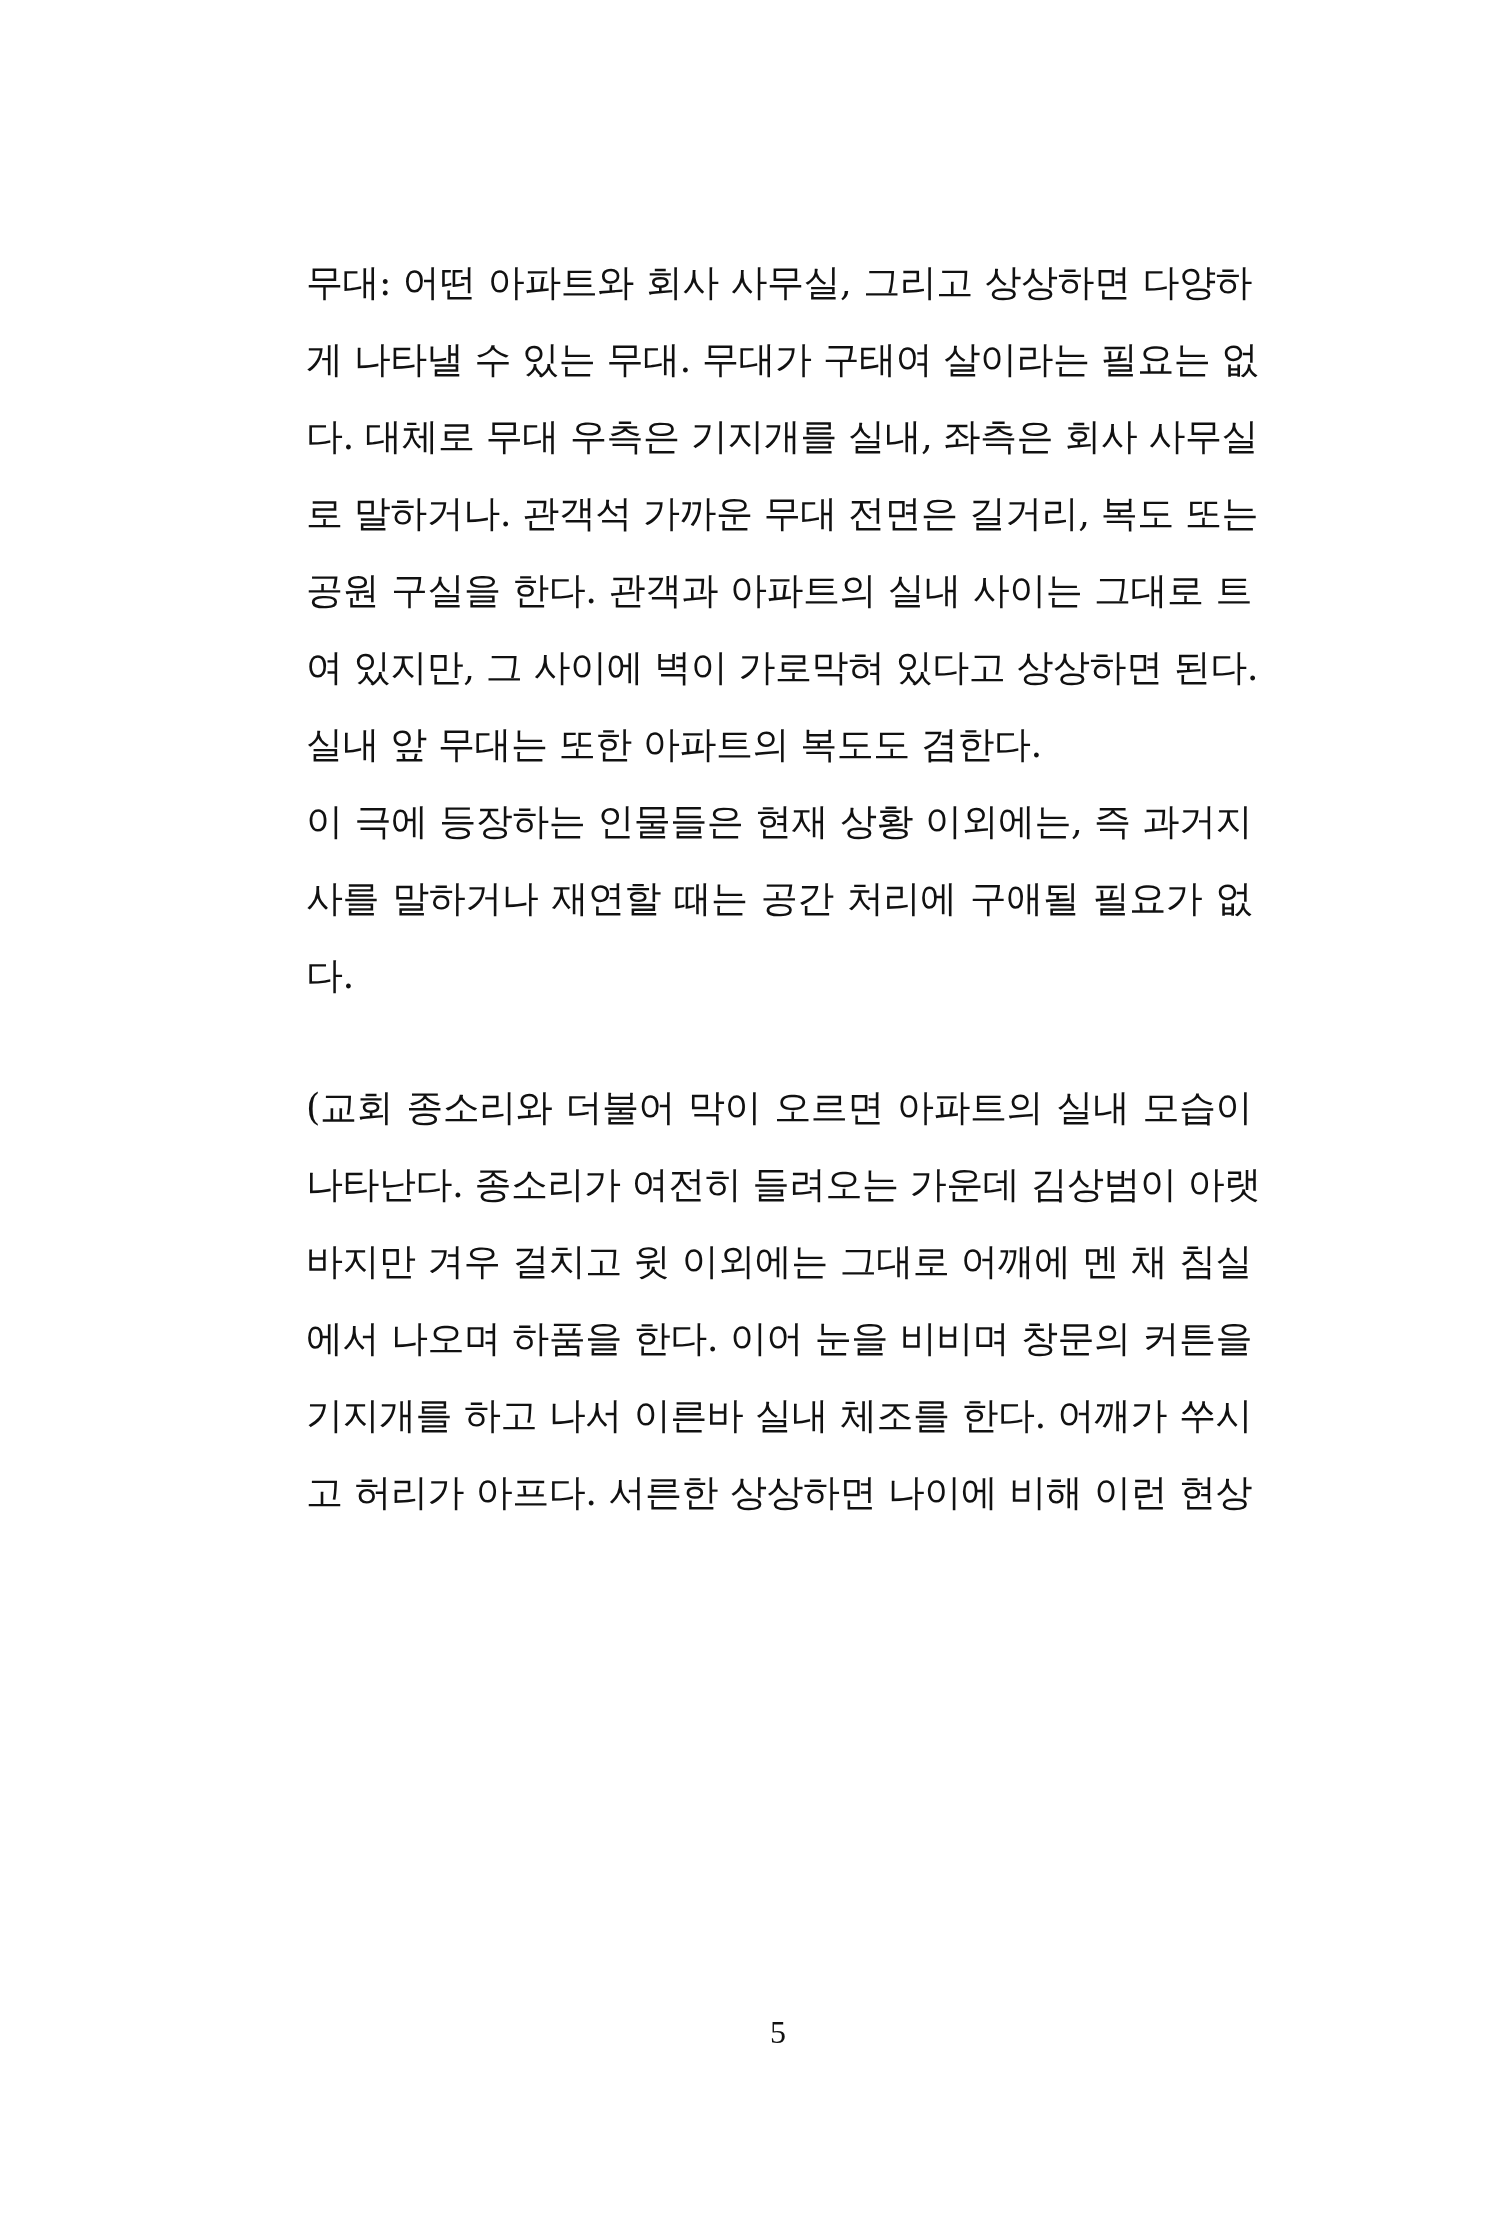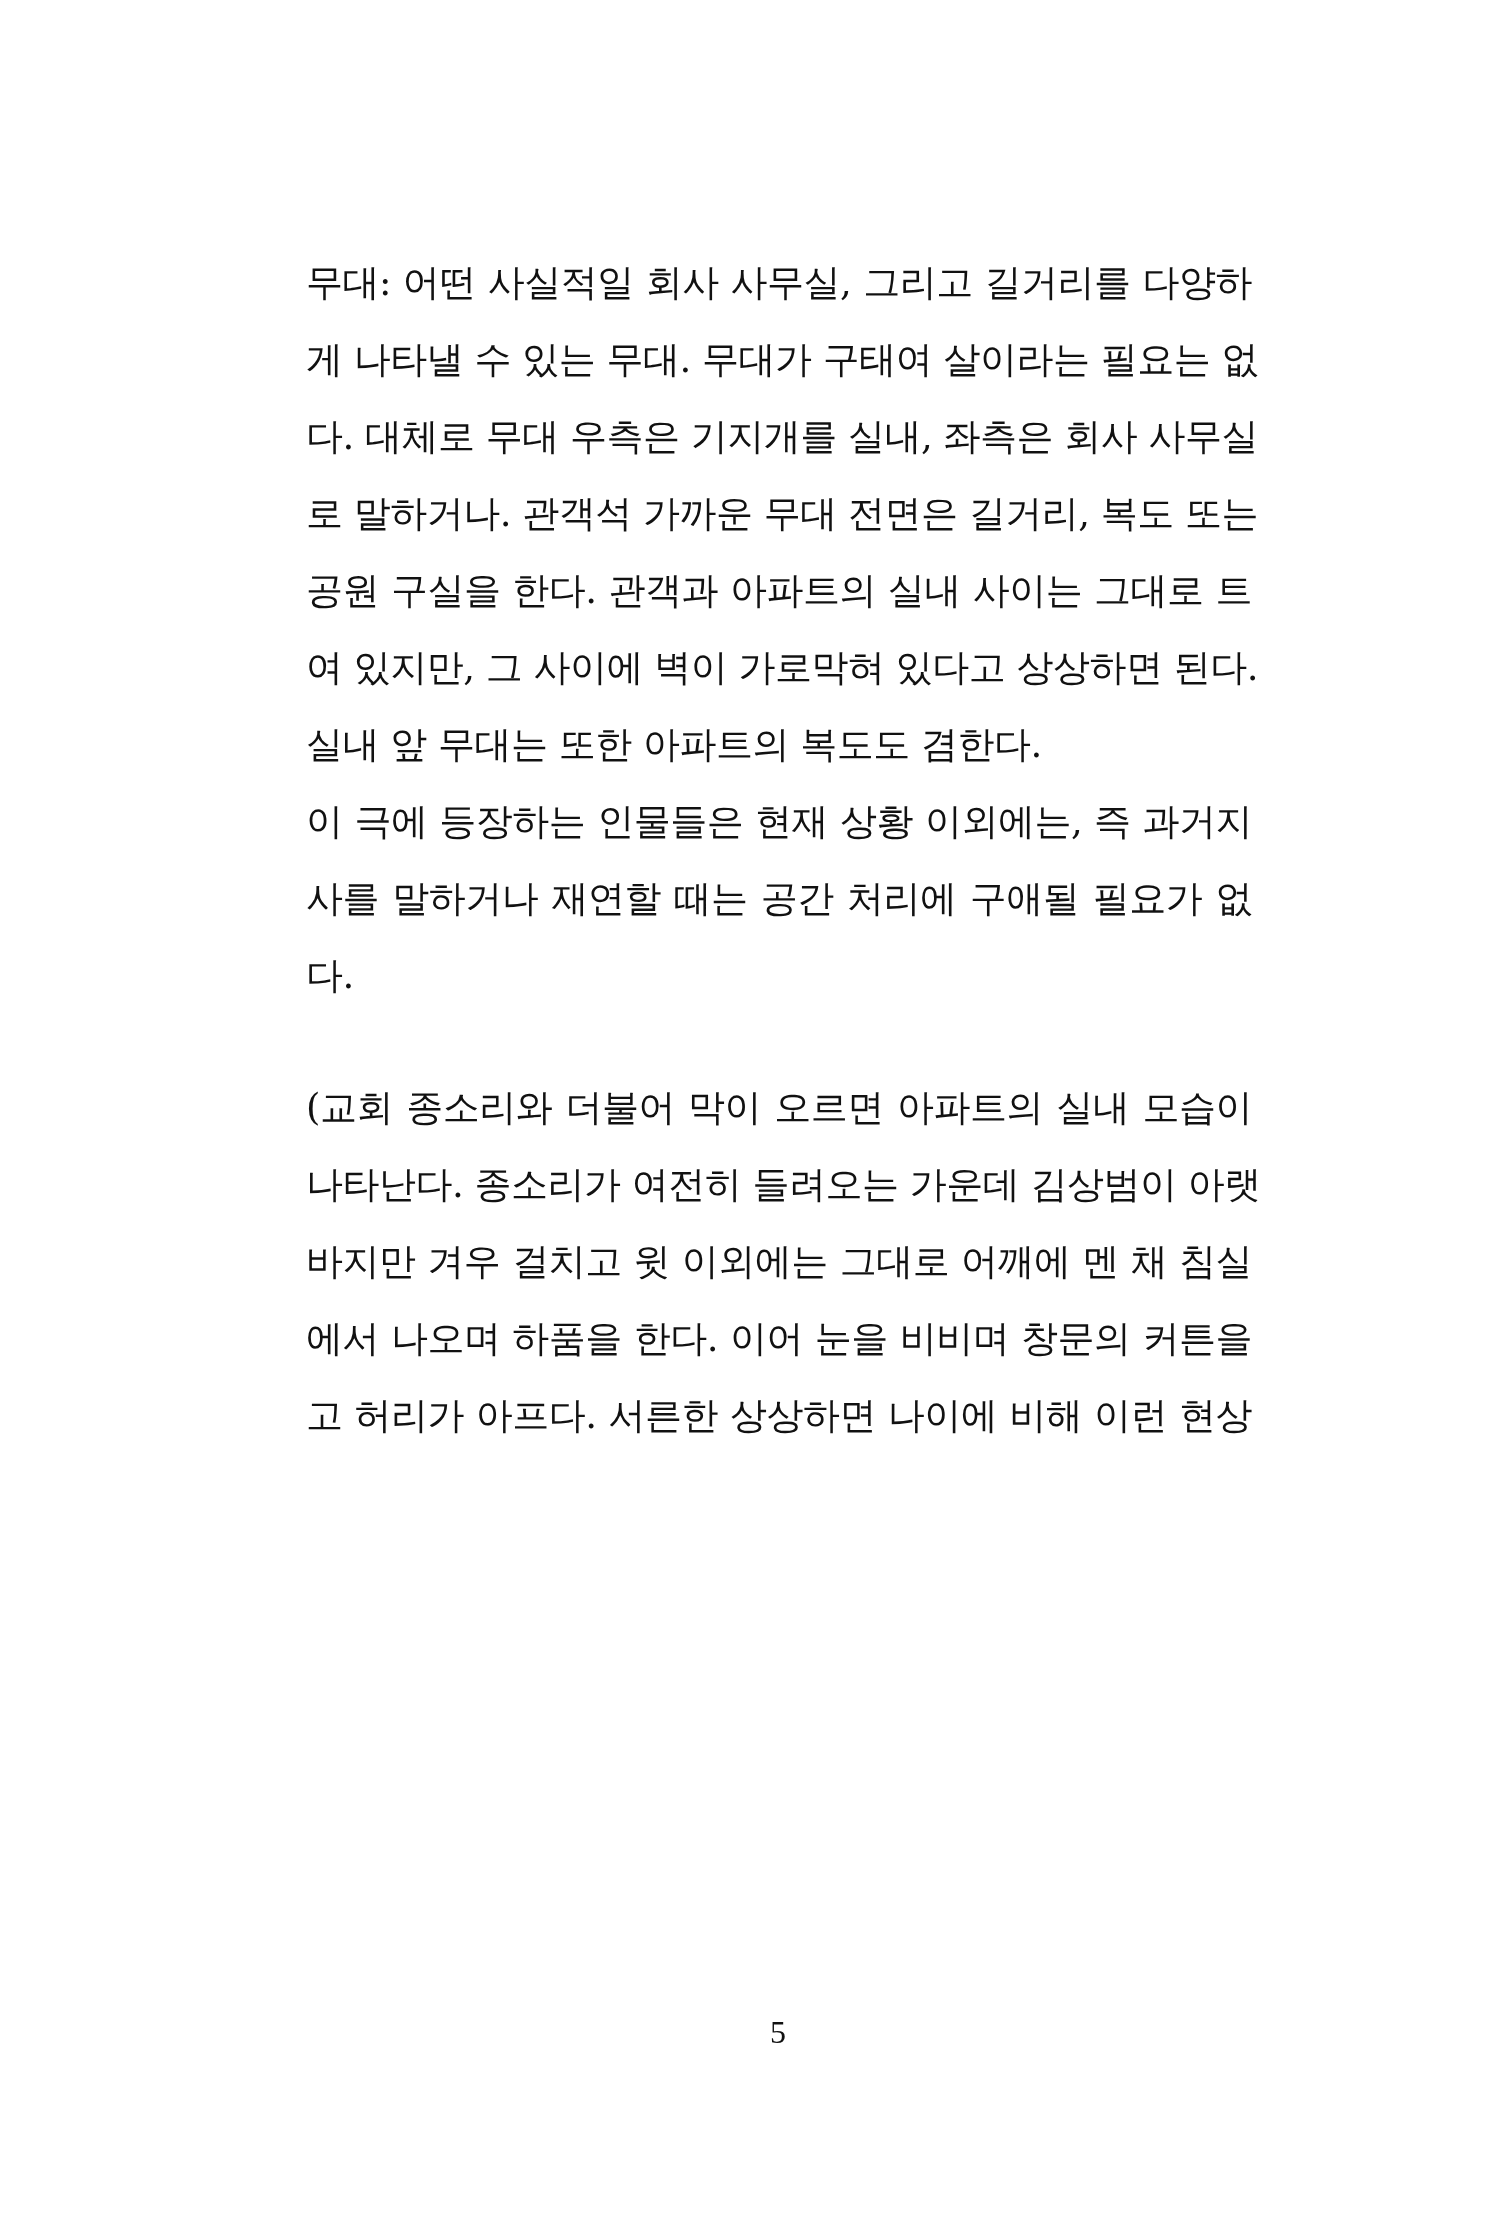--- a/index.html
+++ b/index.html
@@ -53,35 +53,36 @@
       line-height: 48px;
       color: #111111;
     }
   </style>
 </head>
 <body>
 
 <div class="page">
 
   <div class="text-block para-1">
-    <span class="line">무대: 어떤 사실적일 회사 사무실, 그리고 길거리를 다양하</span>
+    <span class="line">무대: 어떤 아파트와 회사 사무실, 그리고 상상하면 다양하</span>
     <span class="line">게 나타낼 수 있는 무대. 무대가 구태여 살이라는 필요는 없</span>
     <span class="line">다. 대체로 무대 우측은 기지개를 실내, 좌측은 회사 사무실</span>
     <span class="line">로 말하거나. 관객석 가까운 무대 전면은 길거리, 복도 또는</span>
     <span class="line">공원 구실을 한다. 관객과 아파트의 실내 사이는 그대로 트</span>
     <span class="line">여 있지만, 그 사이에 벽이 가로막혀 있다고 상상하면 된다.</span>
     <span class="line last">실내 앞 무대는 또한 아파트의 복도도 겸한다.</span>
     <span class="line">이 극에 등장하는 인물들은 현재 상황 이외에는, 즉 과거지</span>
     <span class="line">사를 말하거나 재연할 때는 공간 처리에 구애될 필요가 없</span>
     <span class="line last">다.</span>
   </div>
 
   <div class="text-block para-2">
     <span class="line">(교회 종소리와 더불어 막이 오르면 아파트의 실내 모습이</span>
     <span class="line">나타난다. 종소리가 여전히 들려오는 가운데 김상범이 아랫</span>
     <span class="line">바지만 겨우 걸치고 윗 이외에는 그대로 어깨에 멘 채 침실</span>
     <span class="line">에서 나오며 하품을 한다. 이어 눈을 비비며 창문의 커튼을</span>
+    <span class="line">기지개를 하고 나서 이른바 실내 체조를 한다. 어깨가 쑤시</span>
     <span class="line">고 허리가 아프다. 서른한 상상하면 나이에 비해 이런 현상</span>
   </div>
 
   <div class="page-number">5</div>
 
 </div>
 
 </body></html>

